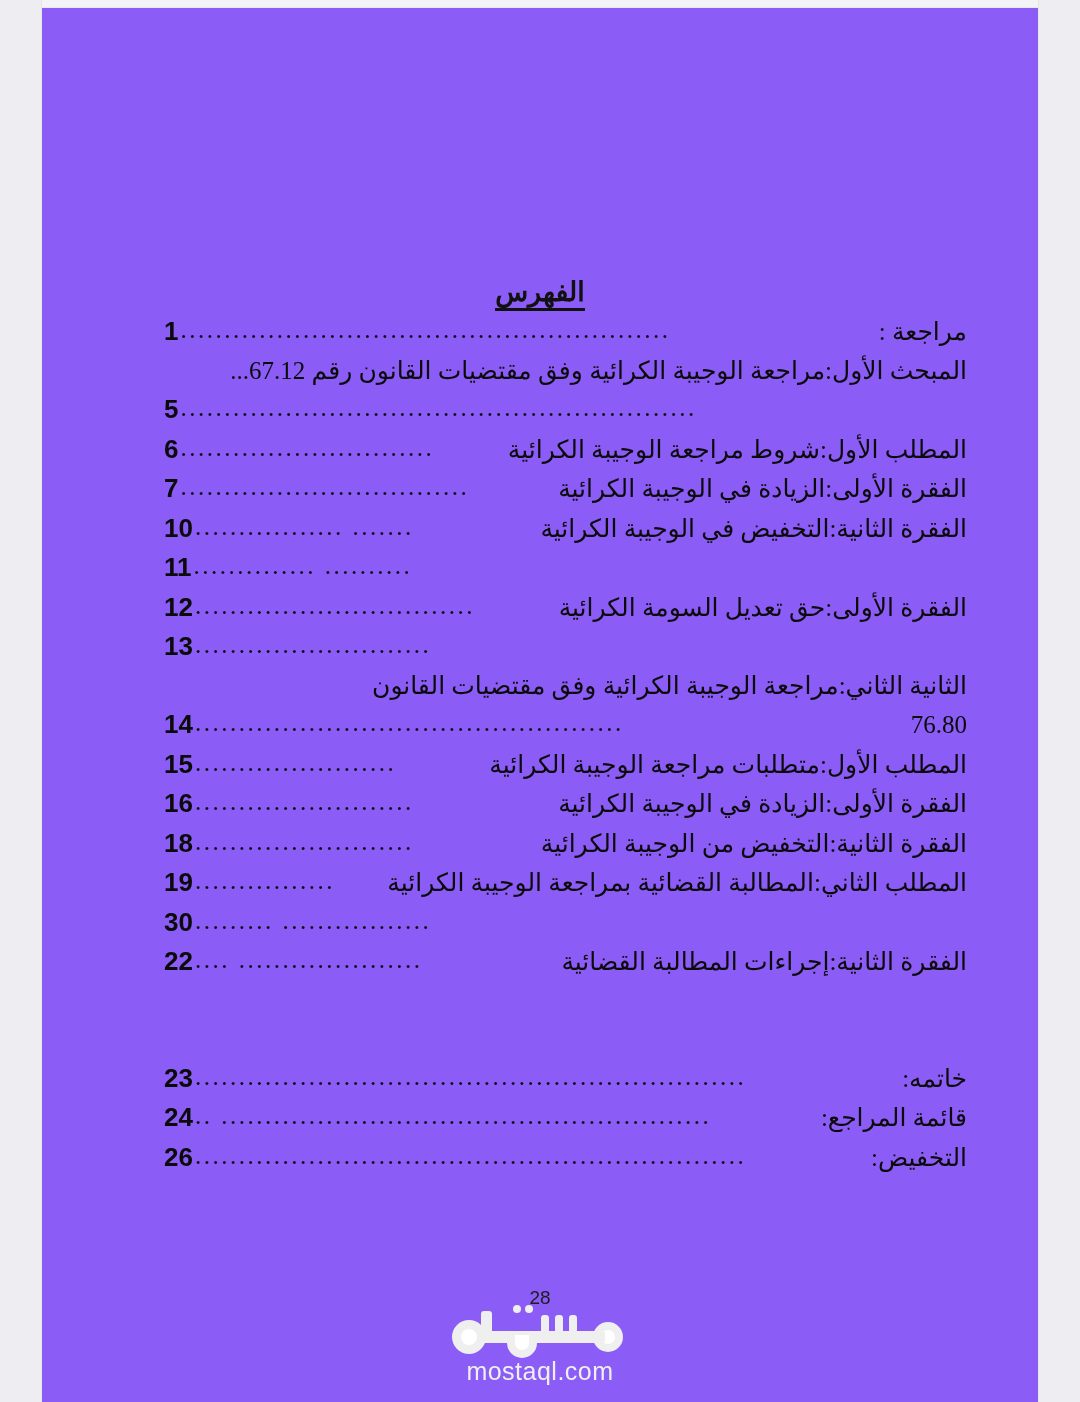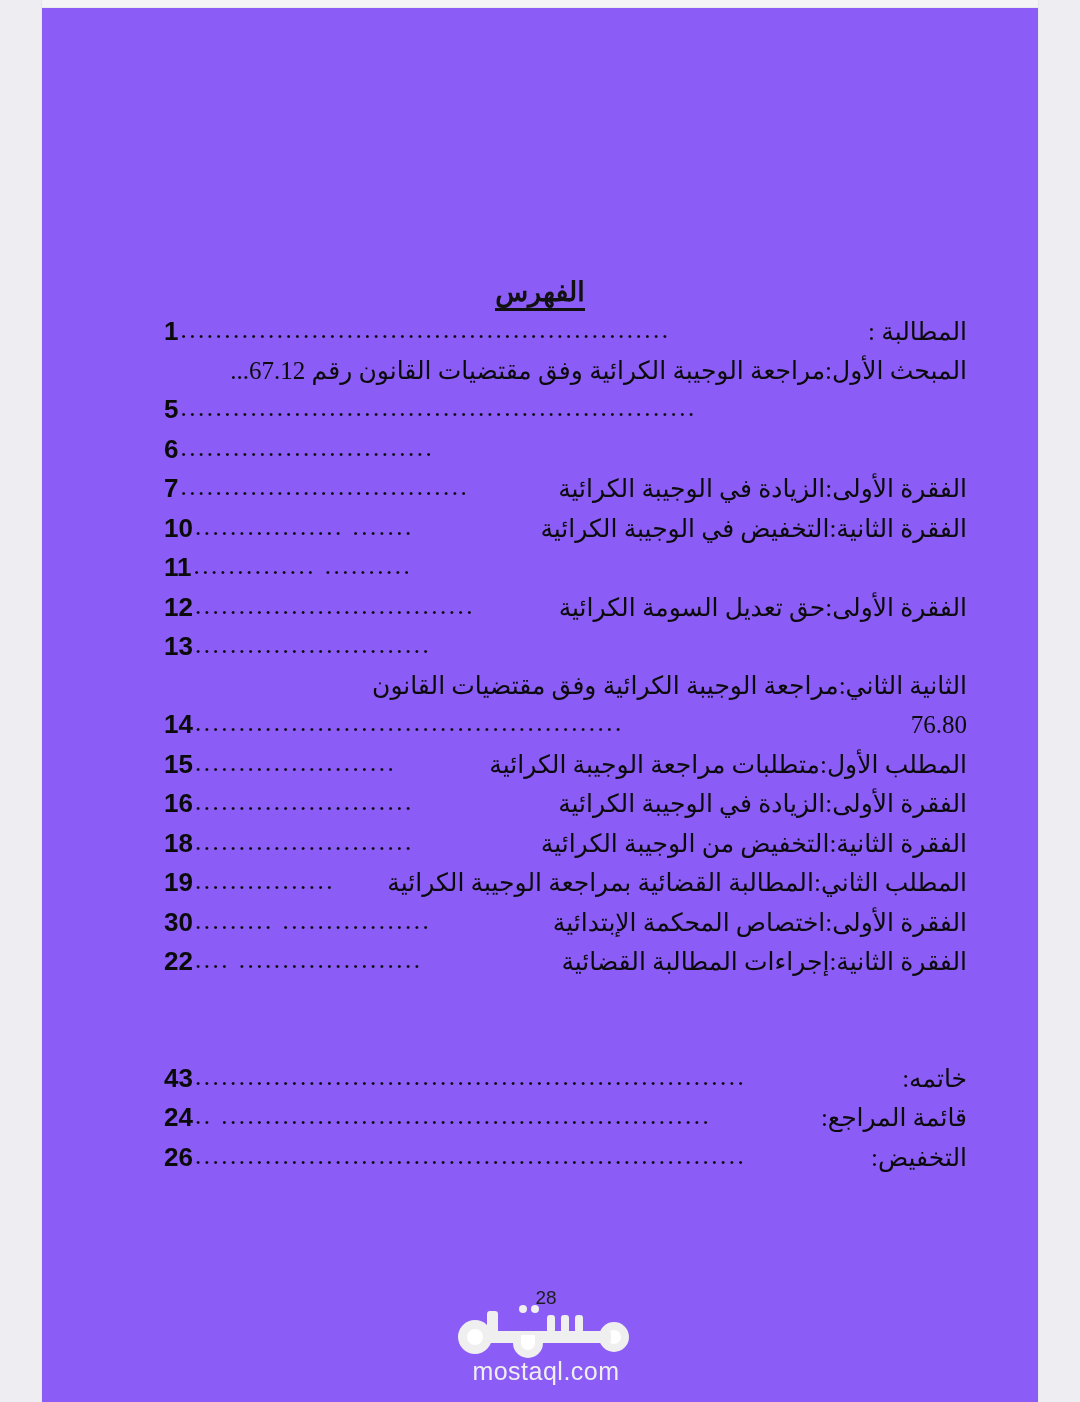--- a/index.html
+++ b/index.html
@@ -111,21 +111,20 @@
     height: 77px;
   }
 
   
   .footer {
     position: absolute;
     left: 0;
     bottom: 18px;
     width: 996px;
     text-align: center;
-    padding-left: 6px;
   }
   .page-number {
     font-family: "Liberation Sans", "DejaVu Sans", sans-serif;
     font-size: 19px;
     color: #1d1d1d;
     line-height: 1;
     position: relative;
     z-index: 3;
     margin-bottom: -6px;
   }
@@ -153,37 +152,38 @@
 
   <div class="toc">
 
     <div class="toc-title">
       <span class="u">الفهرس</span>
     </div>
 
     <div class="toc-list">
 
       <div class="toc-row">
-        <span class="label">المطالبة :</span>
+        <span class="label">مراجعة :</span>
         <span class="leader">........................................................</span>
         <span class="page-no">1</span>
       </div>
 
       <div class="toc-row nowrap-only">
         <span class="label">المبحث الأول:مراجعة الوجيبة الكرائية وفق مقتضيات القانون رقم 67.12...</span>
 
       </div>
 
       <div class="toc-row tail">
 
         <span class="leader">...........................................................</span>
         <span class="page-no">5</span>
       </div>
 
       <div class="toc-row">
+        <span class="label">المطلب الأول:شروط مراجعة الوجيبة الكرائية</span>
         <span class="leader">.............................</span>
         <span class="page-no">6</span>
       </div>
 
       <div class="toc-row">
         <span class="label">الفقرة الأولى:الزيادة في الوجيبة الكرائية</span>
         <span class="leader">.................................</span>
         <span class="page-no">7</span>
       </div>
 
@@ -238,37 +238,36 @@
         <span class="page-no">18</span>
       </div>
 
       <div class="toc-row">
         <span class="label">المطلب الثاني:المطالبة القضائية بمراجعة الوجيبة الكرائية</span>
         <span class="leader">................</span>
         <span class="page-no">19</span>
       </div>
 
       <div class="toc-row">
-        <span class="label">الفقرة الأولى:اختصاص المحكمة الإبتدائية</span>
         <span class="leader">.........   .................</span>
         <span class="page-no">30</span>
       </div>
 
       <div class="toc-row">
         <span class="label">الفقرة الثانية:إجراءات المطالبة القضائية</span>
         <span class="leader">....   .....................</span>
         <span class="page-no">22</span>
       </div>
 
       <div class="gap-block"></div>
 
       <div class="toc-row">
         <span class="label">خاتمه:</span>
         <span class="leader">...............................................................</span>
-        <span class="page-no">43</span>
+        <span class="page-no">23</span>
       </div>
 
       <div class="toc-row">
         <span class="label">قائمة المراجع:</span>
         <span class="leader">..   ........................................................</span>
         <span class="page-no">24</span>
       </div>
 
       <div class="toc-row">
         <span class="label">التخفيض:</span>

